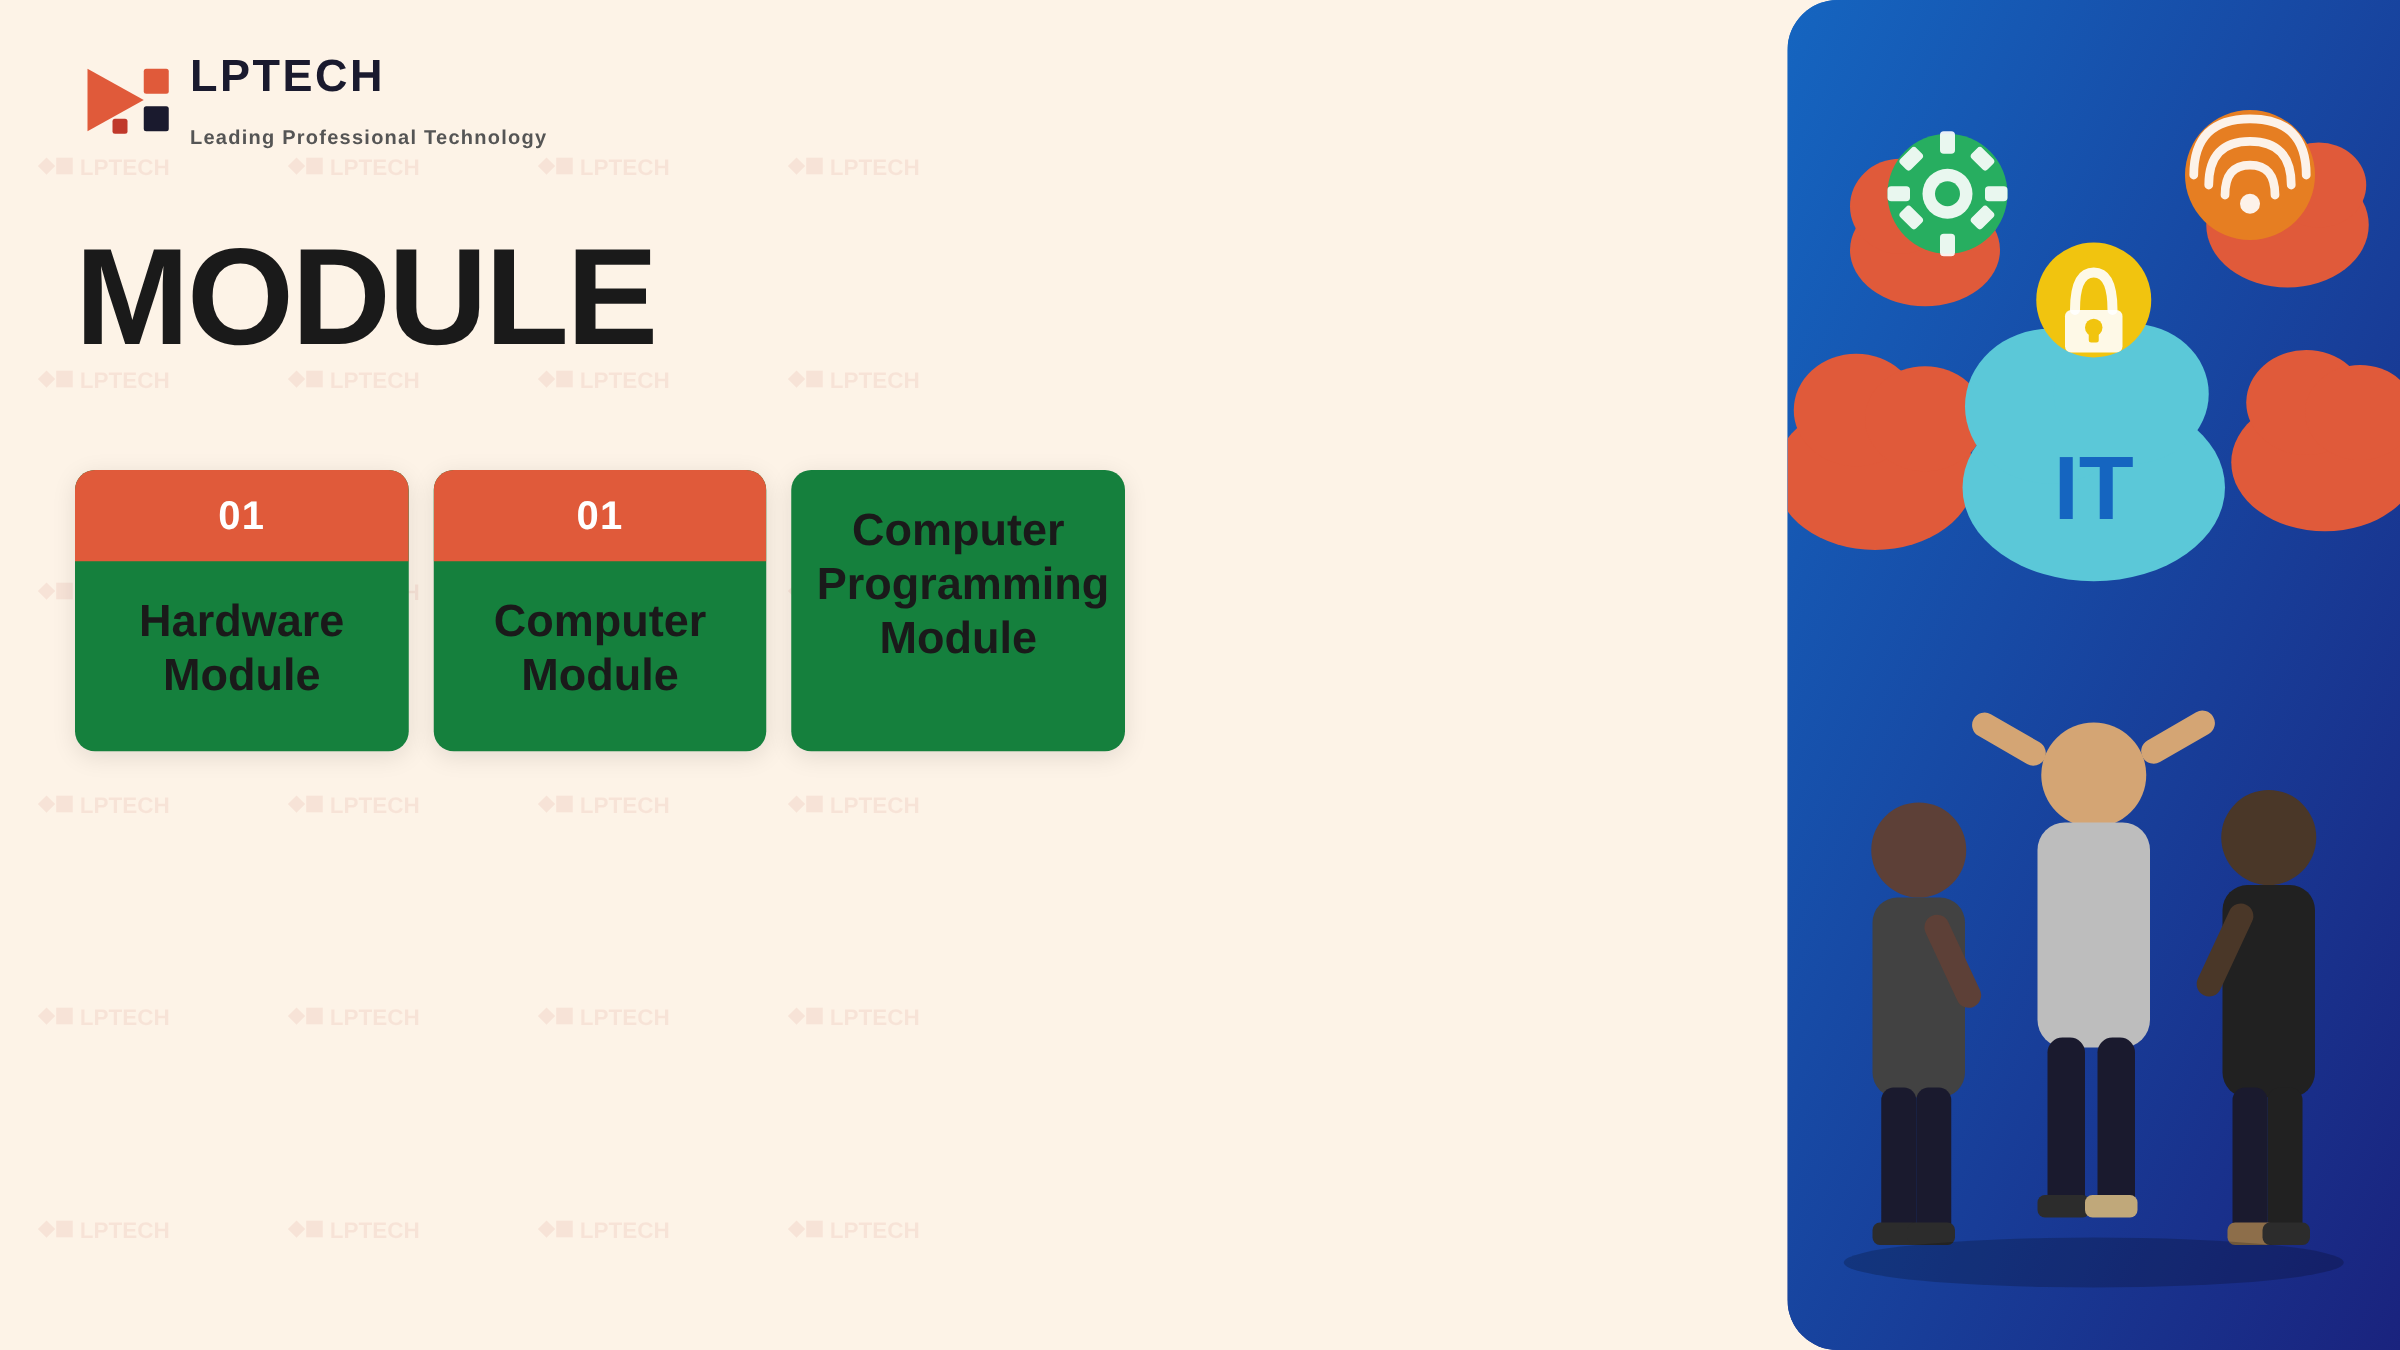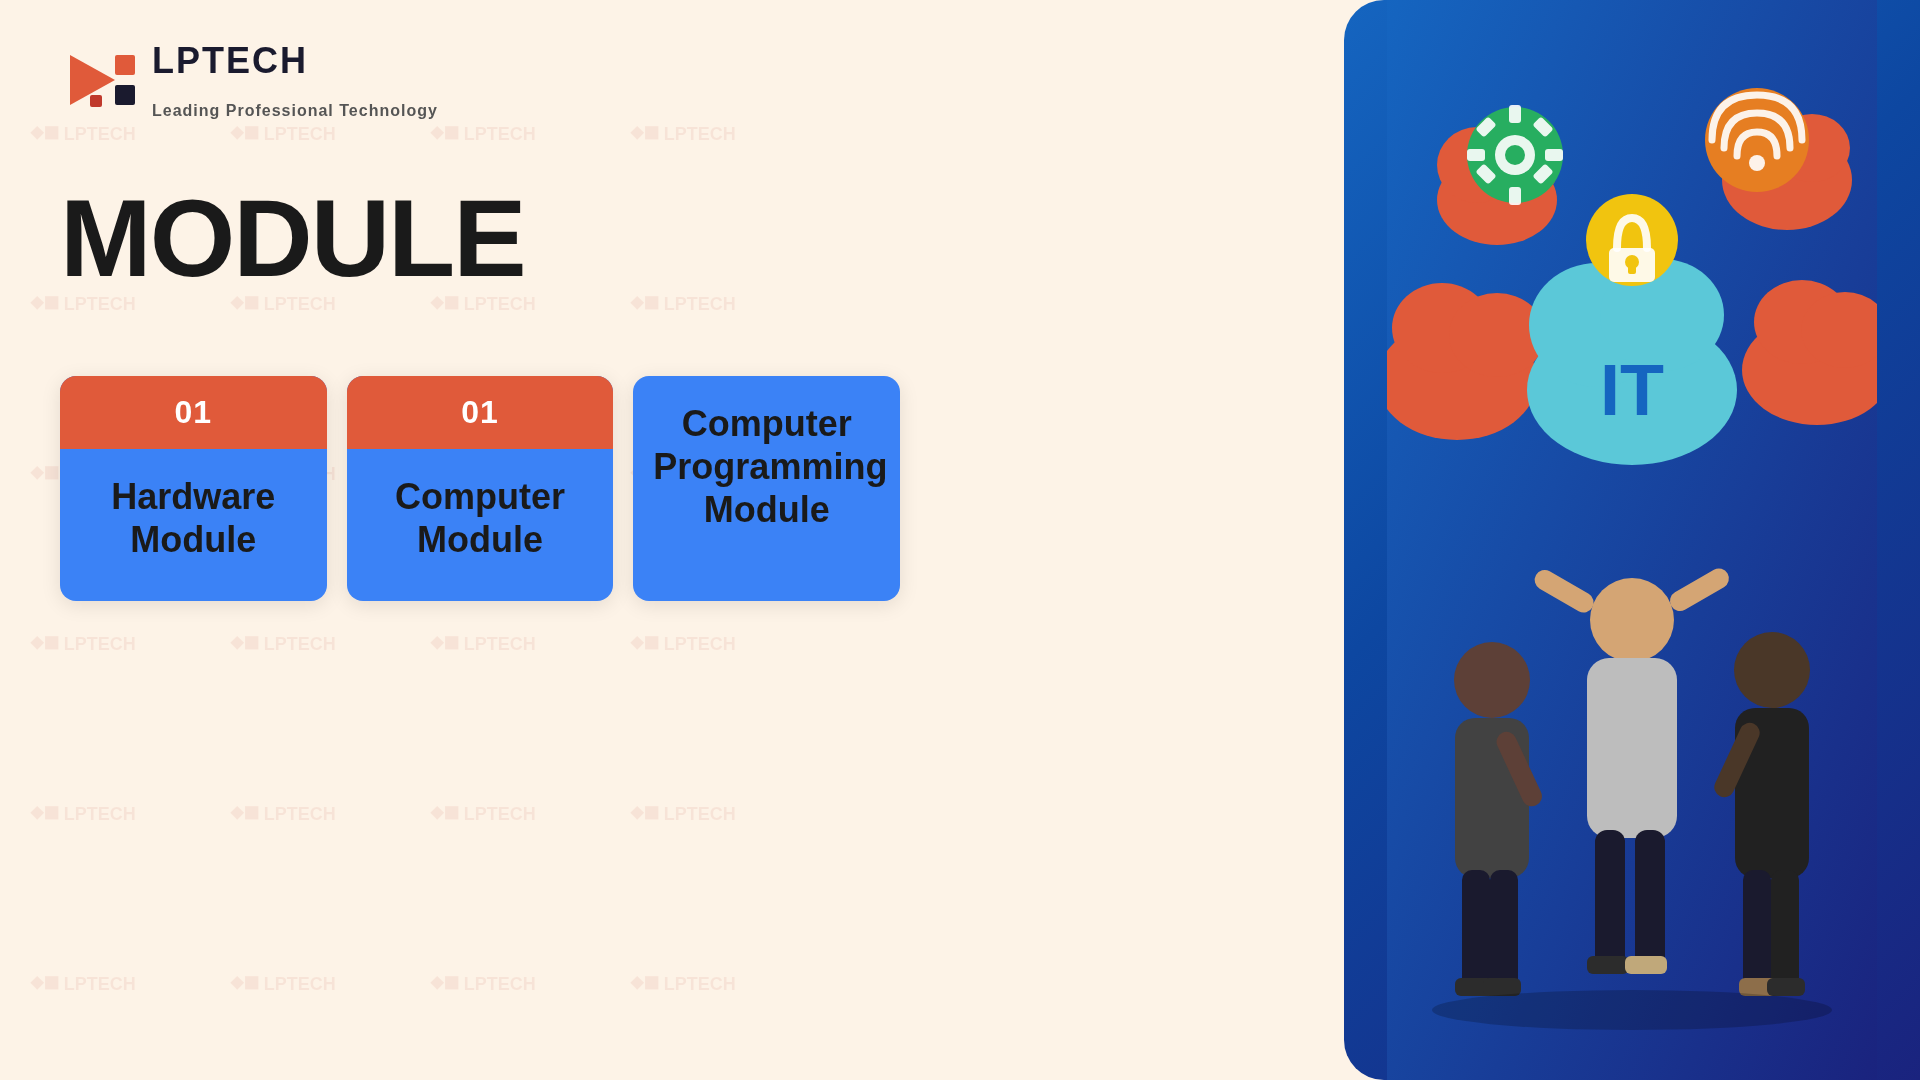--- a/index.html
+++ b/index.html
@@ -75,21 +75,21 @@
       display: flex;
       gap: 20px;
       margin-top: 0;
     }
 
     .module-card {
       flex: 1;
       border-radius: 16px;
       overflow: hidden;
       box-shadow: 0 4px 20px rgba(0,0,0,0.1);
-      background: #3b82f6;
+      background: #15803d;
     }
 
     .card-header {
       background-color: #e05a3a;
       color: white;
       text-align: center;
       padding: 18px 10px;
       font-size: 32px;
       font-weight: 700;
       letter-spacing: 1px;
@@ -105,21 +105,21 @@
       font-weight: 900;
       color: #1a1a1a;
       line-height: 1.2;
     }
 
     
     .right-panel {
       position: absolute;
       top: 0;
       right: 0;
-      width: 576px;
+      width: 490px;
       height: 1080px;
       z-index: 1;
       border-radius: 40px 0 0 40px;
       overflow: hidden;
       background: linear-gradient(135deg, #1565c0 0%, #0d47a1 40%, #1a237e 100%);
     }
 
     .right-panel-inner {
       width: 100%;
       height: 100%;

